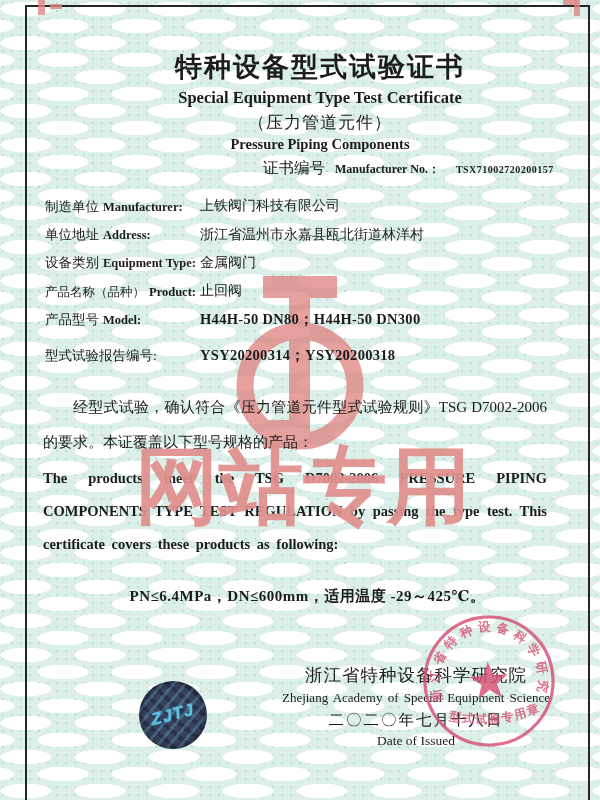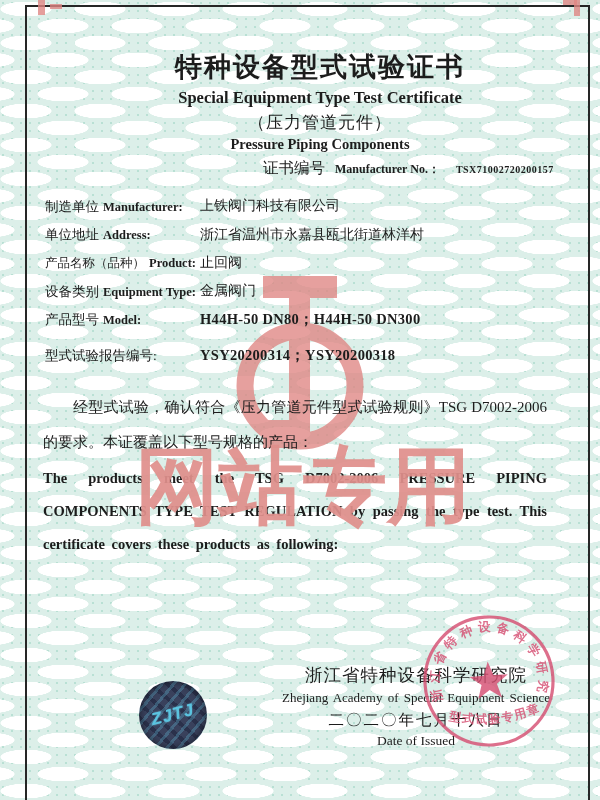--- a/index.html
+++ b/index.html
@@ -118,45 +118,46 @@
 
   <div class="fields">
     <div class="frow">
       <span class="flabel"><span class="lcn">制造单位</span><span class="len">Manufacturer:</span></span>
       <span class="fvalue">上铁阀门科技有限公司</span>
     </div>
     <div class="frow">
       <span class="flabel"><span class="lcn">单位地址</span><span class="len">Address:</span></span>
       <span class="fvalue">浙江省温州市永嘉县瓯北街道林洋村</span>
     </div>
+    <div class="frow">
+      <span class="flabel"><span class="lcn">设备类别</span><span class="len">Equipment Type:</span></span>
+      <span class="fvalue">金属阀门</span>
+    </div>
     <div class="frow compact">
       <span class="flabel"><span class="lcn">产品名称（品种）</span><span class="len">Product:</span></span>
       <span class="fvalue">止回阀</span>
-    </div>
-    <div class="frow">
-      <span class="flabel"><span class="lcn">设备类别</span><span class="len">Equipment Type:</span></span>
-      <span class="fvalue">金属阀门</span>
     </div>
     <div class="frow">
       <span class="flabel"><span class="lcn">产品型号</span><span class="len">Model:</span></span>
       <span class="fvalue vb">H44H-50 DN80；H44H-50 DN300</span>
     </div>
     <div class="frow tall">
       <span class="flabel2">
           <span class="lcn">型式试验报告编号:</span>
         </span>
       <span class="fvalue vb">YSY20200314；YSY20200318</span>
     </div>
   </div>
 
   <div class="bodytext">
     <p class="p-cn">经型式试验，确认符合《压力管道元件型式试验规则》TSG D7002-2006 的要求。本证覆盖以下型号规格的产品：</p>
     <p class="p-en">The products meet the TSG D7002-2006 PRESSURE PIPING COMPONENTS TYPE TEST REGULATION by passing the type test. This certificate covers these products as following:</p>
   </div>
 
+  <div class="specline">PN≤6.4MPa，DN≤600mm，适用温度 -29～425℃。</div>
 
   <div class="footer">
     <div class="f-org">浙江省特种设备科学研究院</div>
     <div class="f-orgen">Zhejiang Academy of Special Equipment Science</div>
     <div class="f-date">二〇二〇年七月十八日</div>
     <div class="f-datelabel">Date of Issued</div>
   </div>
 
   <div class="wmtext">网站专用</div>
 

